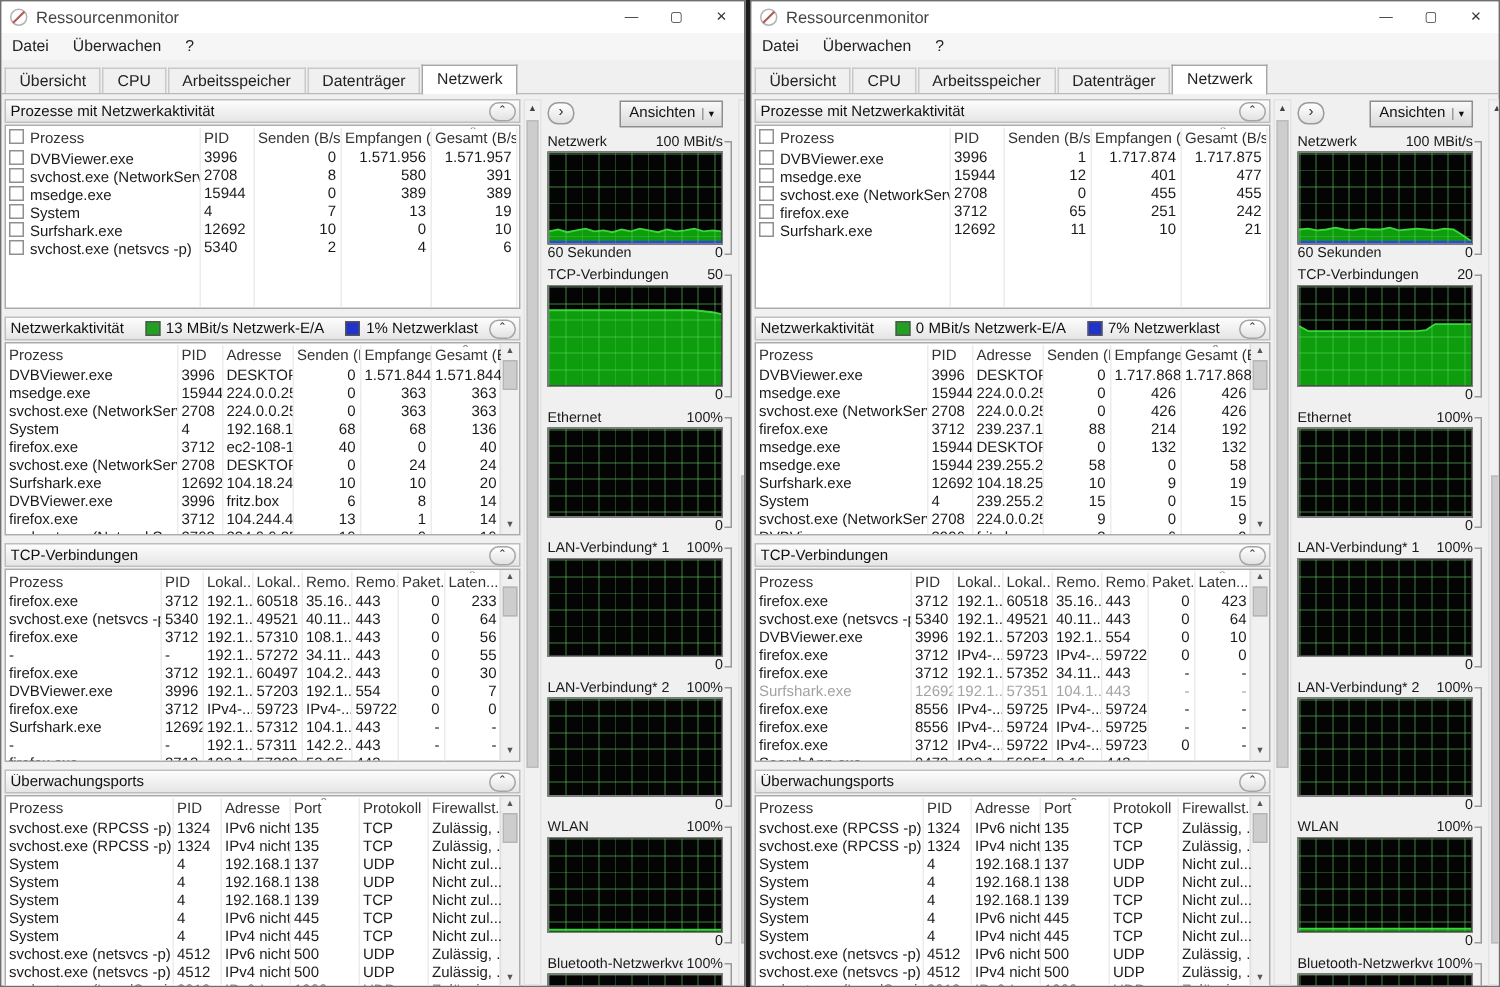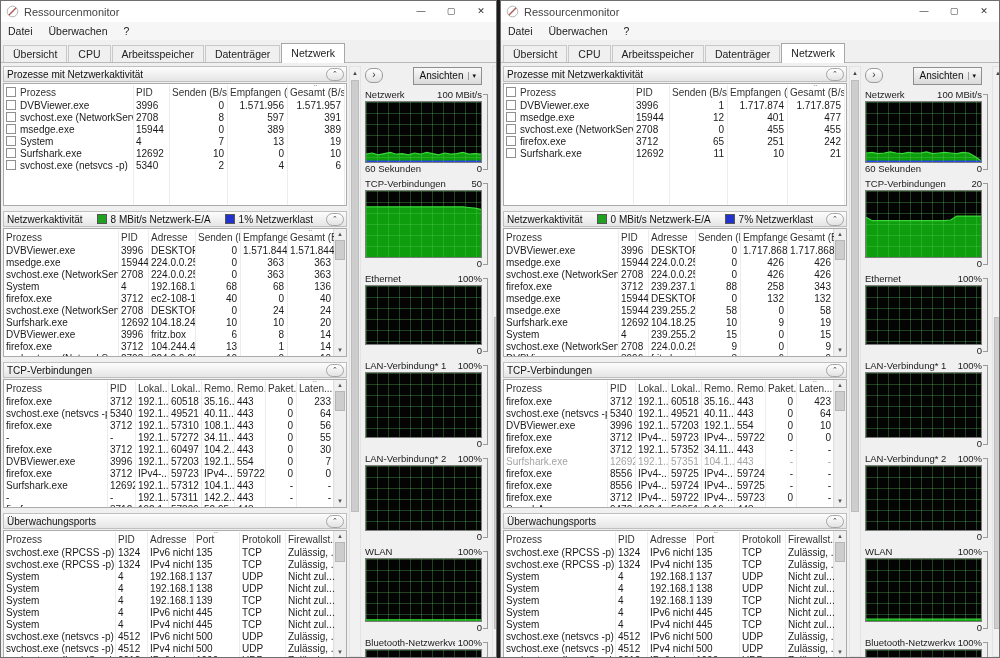--- a/index.html
+++ b/index.html
@@ -125,21 +125,21 @@
                 <div class="tcell" style="width: 130px;"><span class="cb"></span><span>DVBViewer.exe</span></div>
                 <div class="tcell" style="width: 36px;"><span>3996</span></div>
                 <div class="tcell" style="width: 58px; text-align: right;"><span>0</span></div>
                 <div class="tcell" style="width: 60px; text-align: right;"><span>1.571.956</span></div>
                 <div class="tcell" style="width: 57px; text-align: right;"><span>1.571.957</span></div>
               </div>
               <div class="trow tdata">
                 <div class="tcell" style="width: 130px;"><span class="cb"></span><span>svchost.exe (NetworkService...</span></div>
                 <div class="tcell" style="width: 36px;"><span>2708</span></div>
                 <div class="tcell" style="width: 58px; text-align: right;"><span>8</span></div>
-                <div class="tcell" style="width: 60px; text-align: right;"><span>597</span></div>
+                <div class="tcell" style="width: 60px; text-align: right;"><span>580</span></div>
                 <div class="tcell" style="width: 57px; text-align: right;"><span>391</span></div>
               </div>
               <div class="trow tdata">
                 <div class="tcell" style="width: 130px;"><span class="cb"></span><span>msedge.exe</span></div>
                 <div class="tcell" style="width: 36px;"><span>15944</span></div>
                 <div class="tcell" style="width: 58px; text-align: right;"><span>0</span></div>
                 <div class="tcell" style="width: 60px; text-align: right;"><span>389</span></div>
                 <div class="tcell" style="width: 57px; text-align: right;"><span>389</span></div>
               </div>
               <div class="trow tdata">
@@ -171,21 +171,21 @@
                 <div class="tcell" style="width: 57px; text-align: right;"><span></span></div>
               </div>
             </div>
           </div>
       </div>
       <div class="sect">
         <div class="sect-h">
           <span class="sect-title">Netzwerkaktivität</span>
           <span class="legend">
             <span class="sw" style="background-color: rgb(33, 161, 33);"></span>
-            <span>8 MBit/s Netzwerk-E/A</span>
+            <span>13 MBit/s Netzwerk-E/A</span>
           </span>
           <span class="legend">
             <span class="sw" style="background-color: rgb(34, 51, 204);"></span>
             <span>1% Netzwerklast</span>
           </span>
           <span class="collapse">⌃</span>
         </div>
         <div class="tbox" style="height:127px">
             <div class="tinner">
               <div class="trow thead">
@@ -796,22 +796,22 @@
                 <div class="tcell" style="width: 47px;"><span>224.0.0.251</span></div>
                 <div class="tcell" style="width: 45px; text-align: right;"><span>0</span></div>
                 <div class="tcell" style="width: 47px; text-align: right;"><span>426</span></div>
                 <div class="tcell" style="width: 47px; text-align: right;"><span>426</span></div>
               </div>
               <div class="trow tdata">
                 <div class="tcell" style="width: 115px;"><span>firefox.exe</span></div>
                 <div class="tcell" style="width: 30px;"><span>3712</span></div>
                 <div class="tcell" style="width: 47px;"><span>239.237.1...</span></div>
                 <div class="tcell" style="width: 45px; text-align: right;"><span>88</span></div>
-                <div class="tcell" style="width: 47px; text-align: right;"><span>258</span></div>
-                <div class="tcell" style="width: 47px; text-align: right;"><span>343</span></div>
+                <div class="tcell" style="width: 47px; text-align: right;"><span>214</span></div>
+                <div class="tcell" style="width: 47px; text-align: right;"><span>192</span></div>
               </div>
               <div class="trow tdata">
                 <div class="tcell" style="width: 115px;"><span>msedge.exe</span></div>
                 <div class="tcell" style="width: 30px;"><span>15944</span></div>
                 <div class="tcell" style="width: 47px;"><span>DESKTOP-...</span></div>
                 <div class="tcell" style="width: 45px; text-align: right;"><span>0</span></div>
                 <div class="tcell" style="width: 47px; text-align: right;"><span>132</span></div>
                 <div class="tcell" style="width: 47px; text-align: right;"><span>132</span></div>
               </div>
               <div class="trow tdata">

